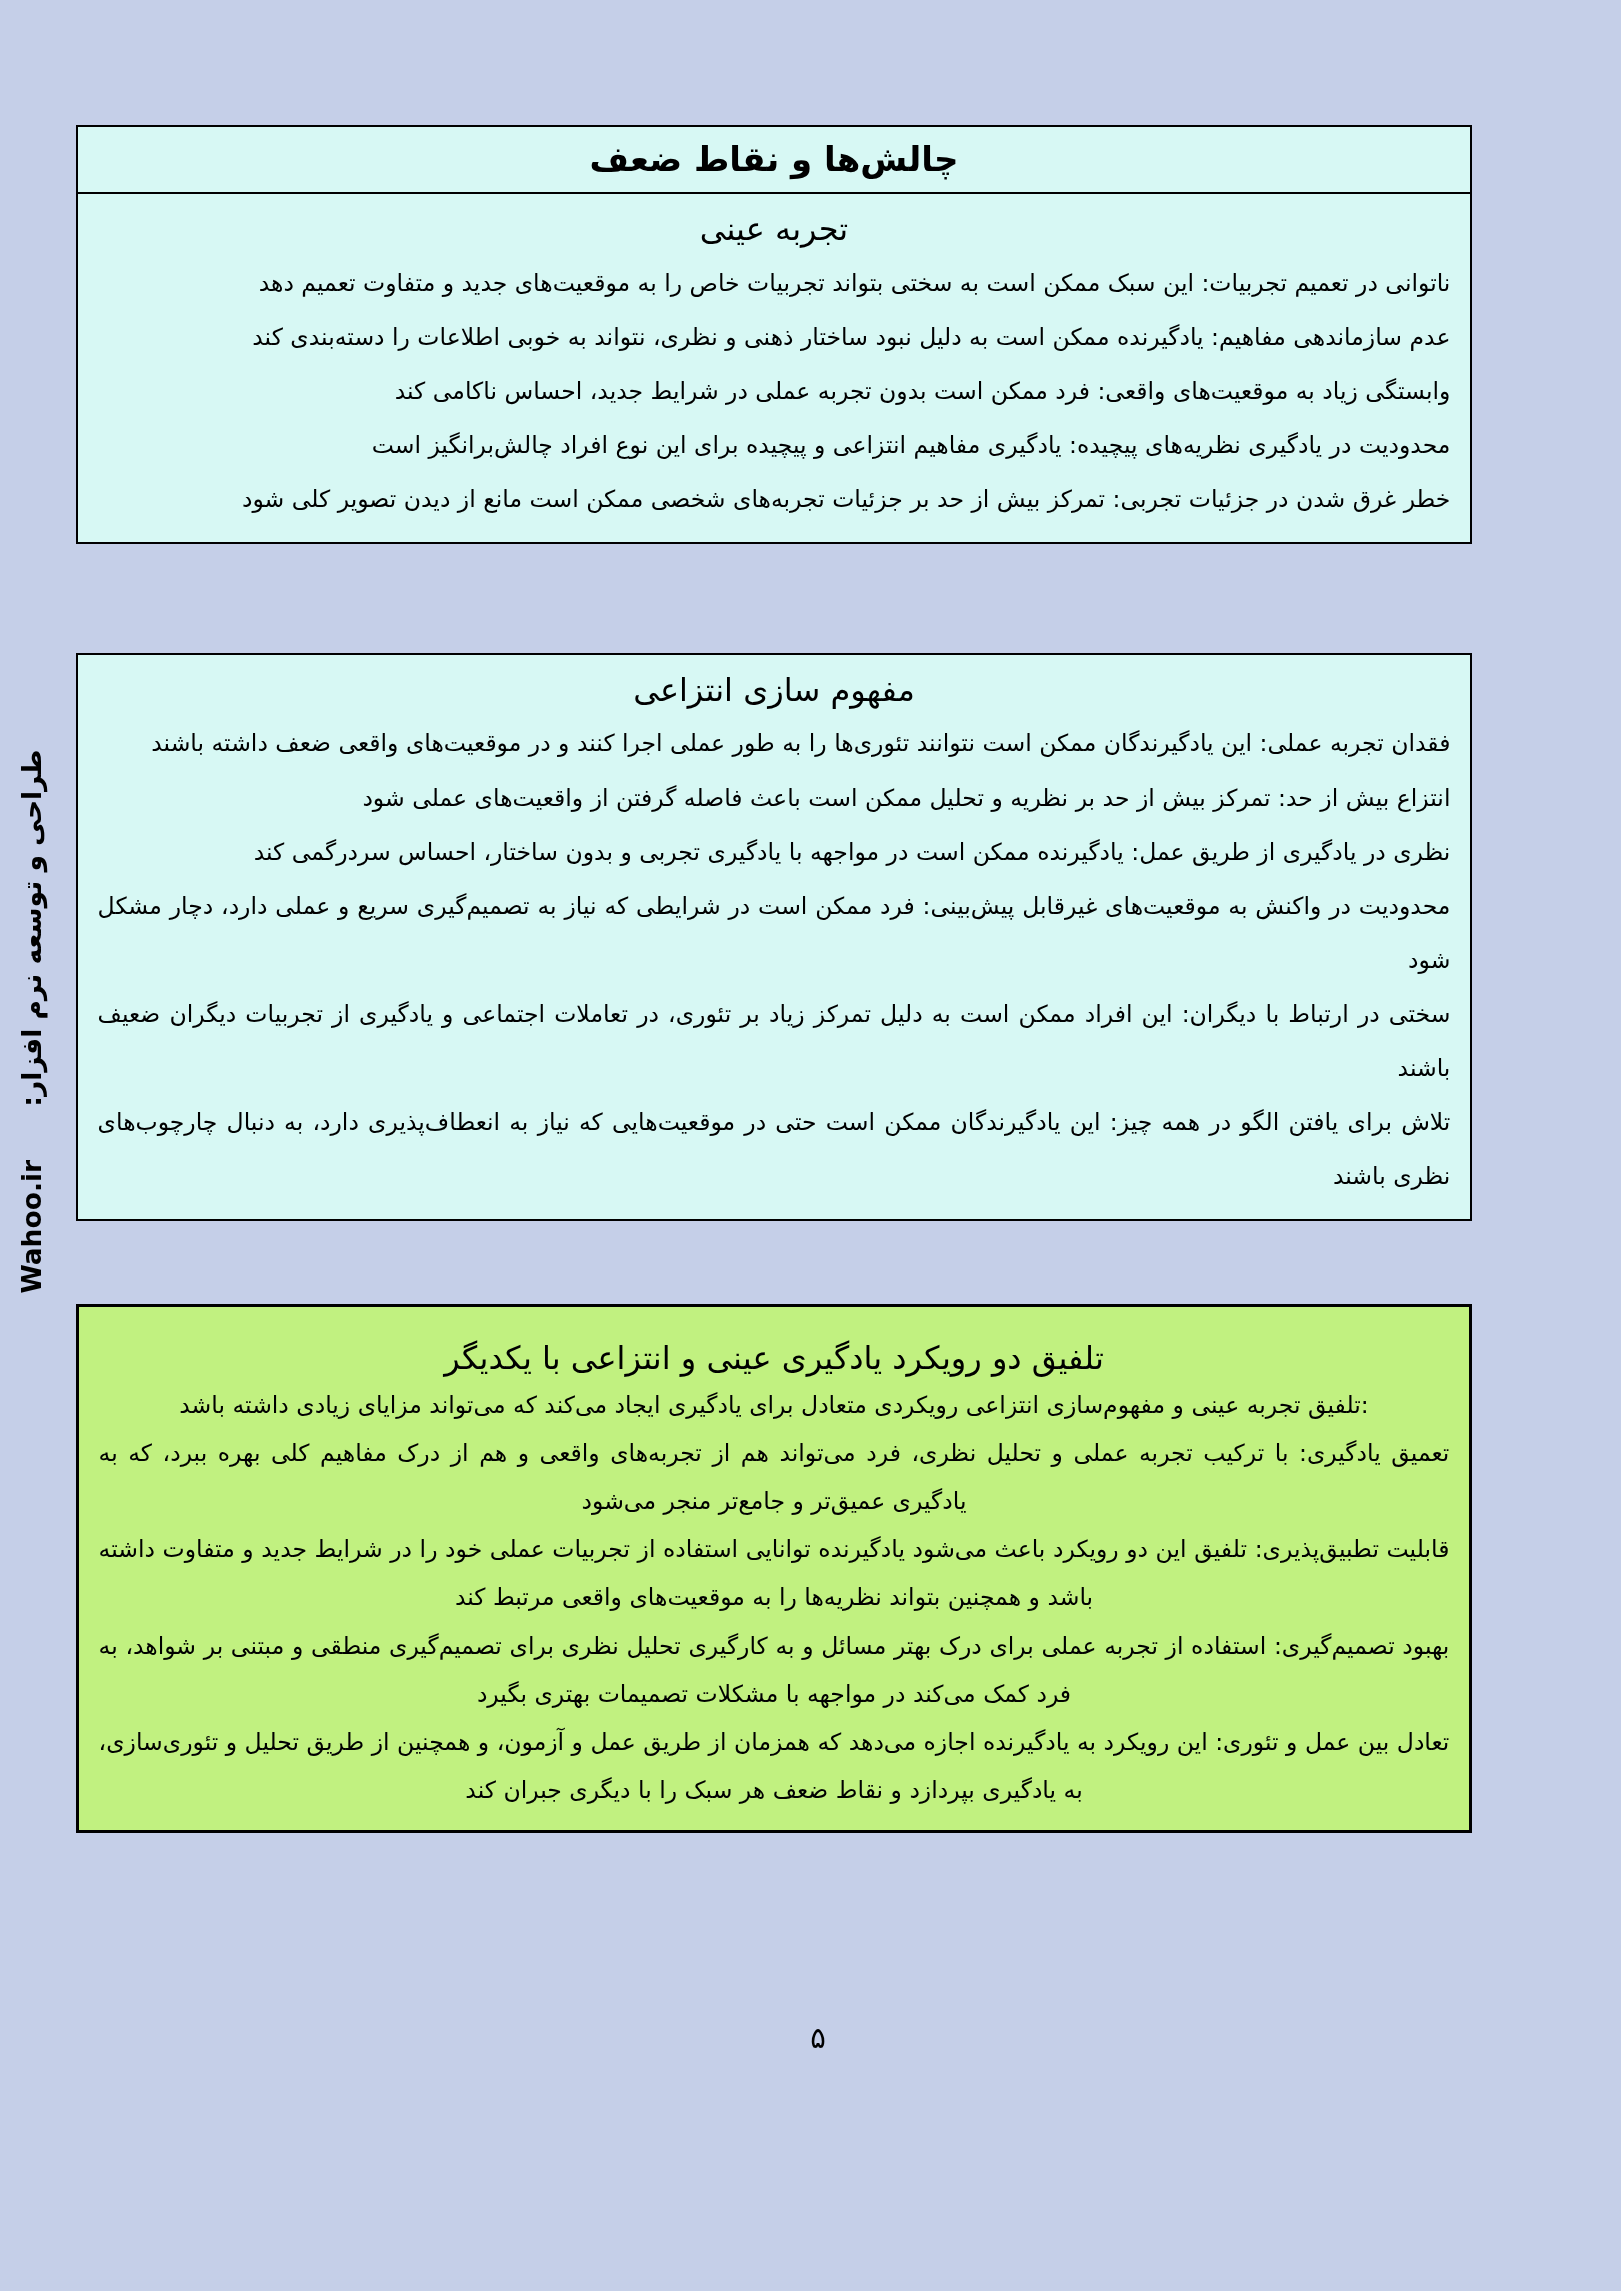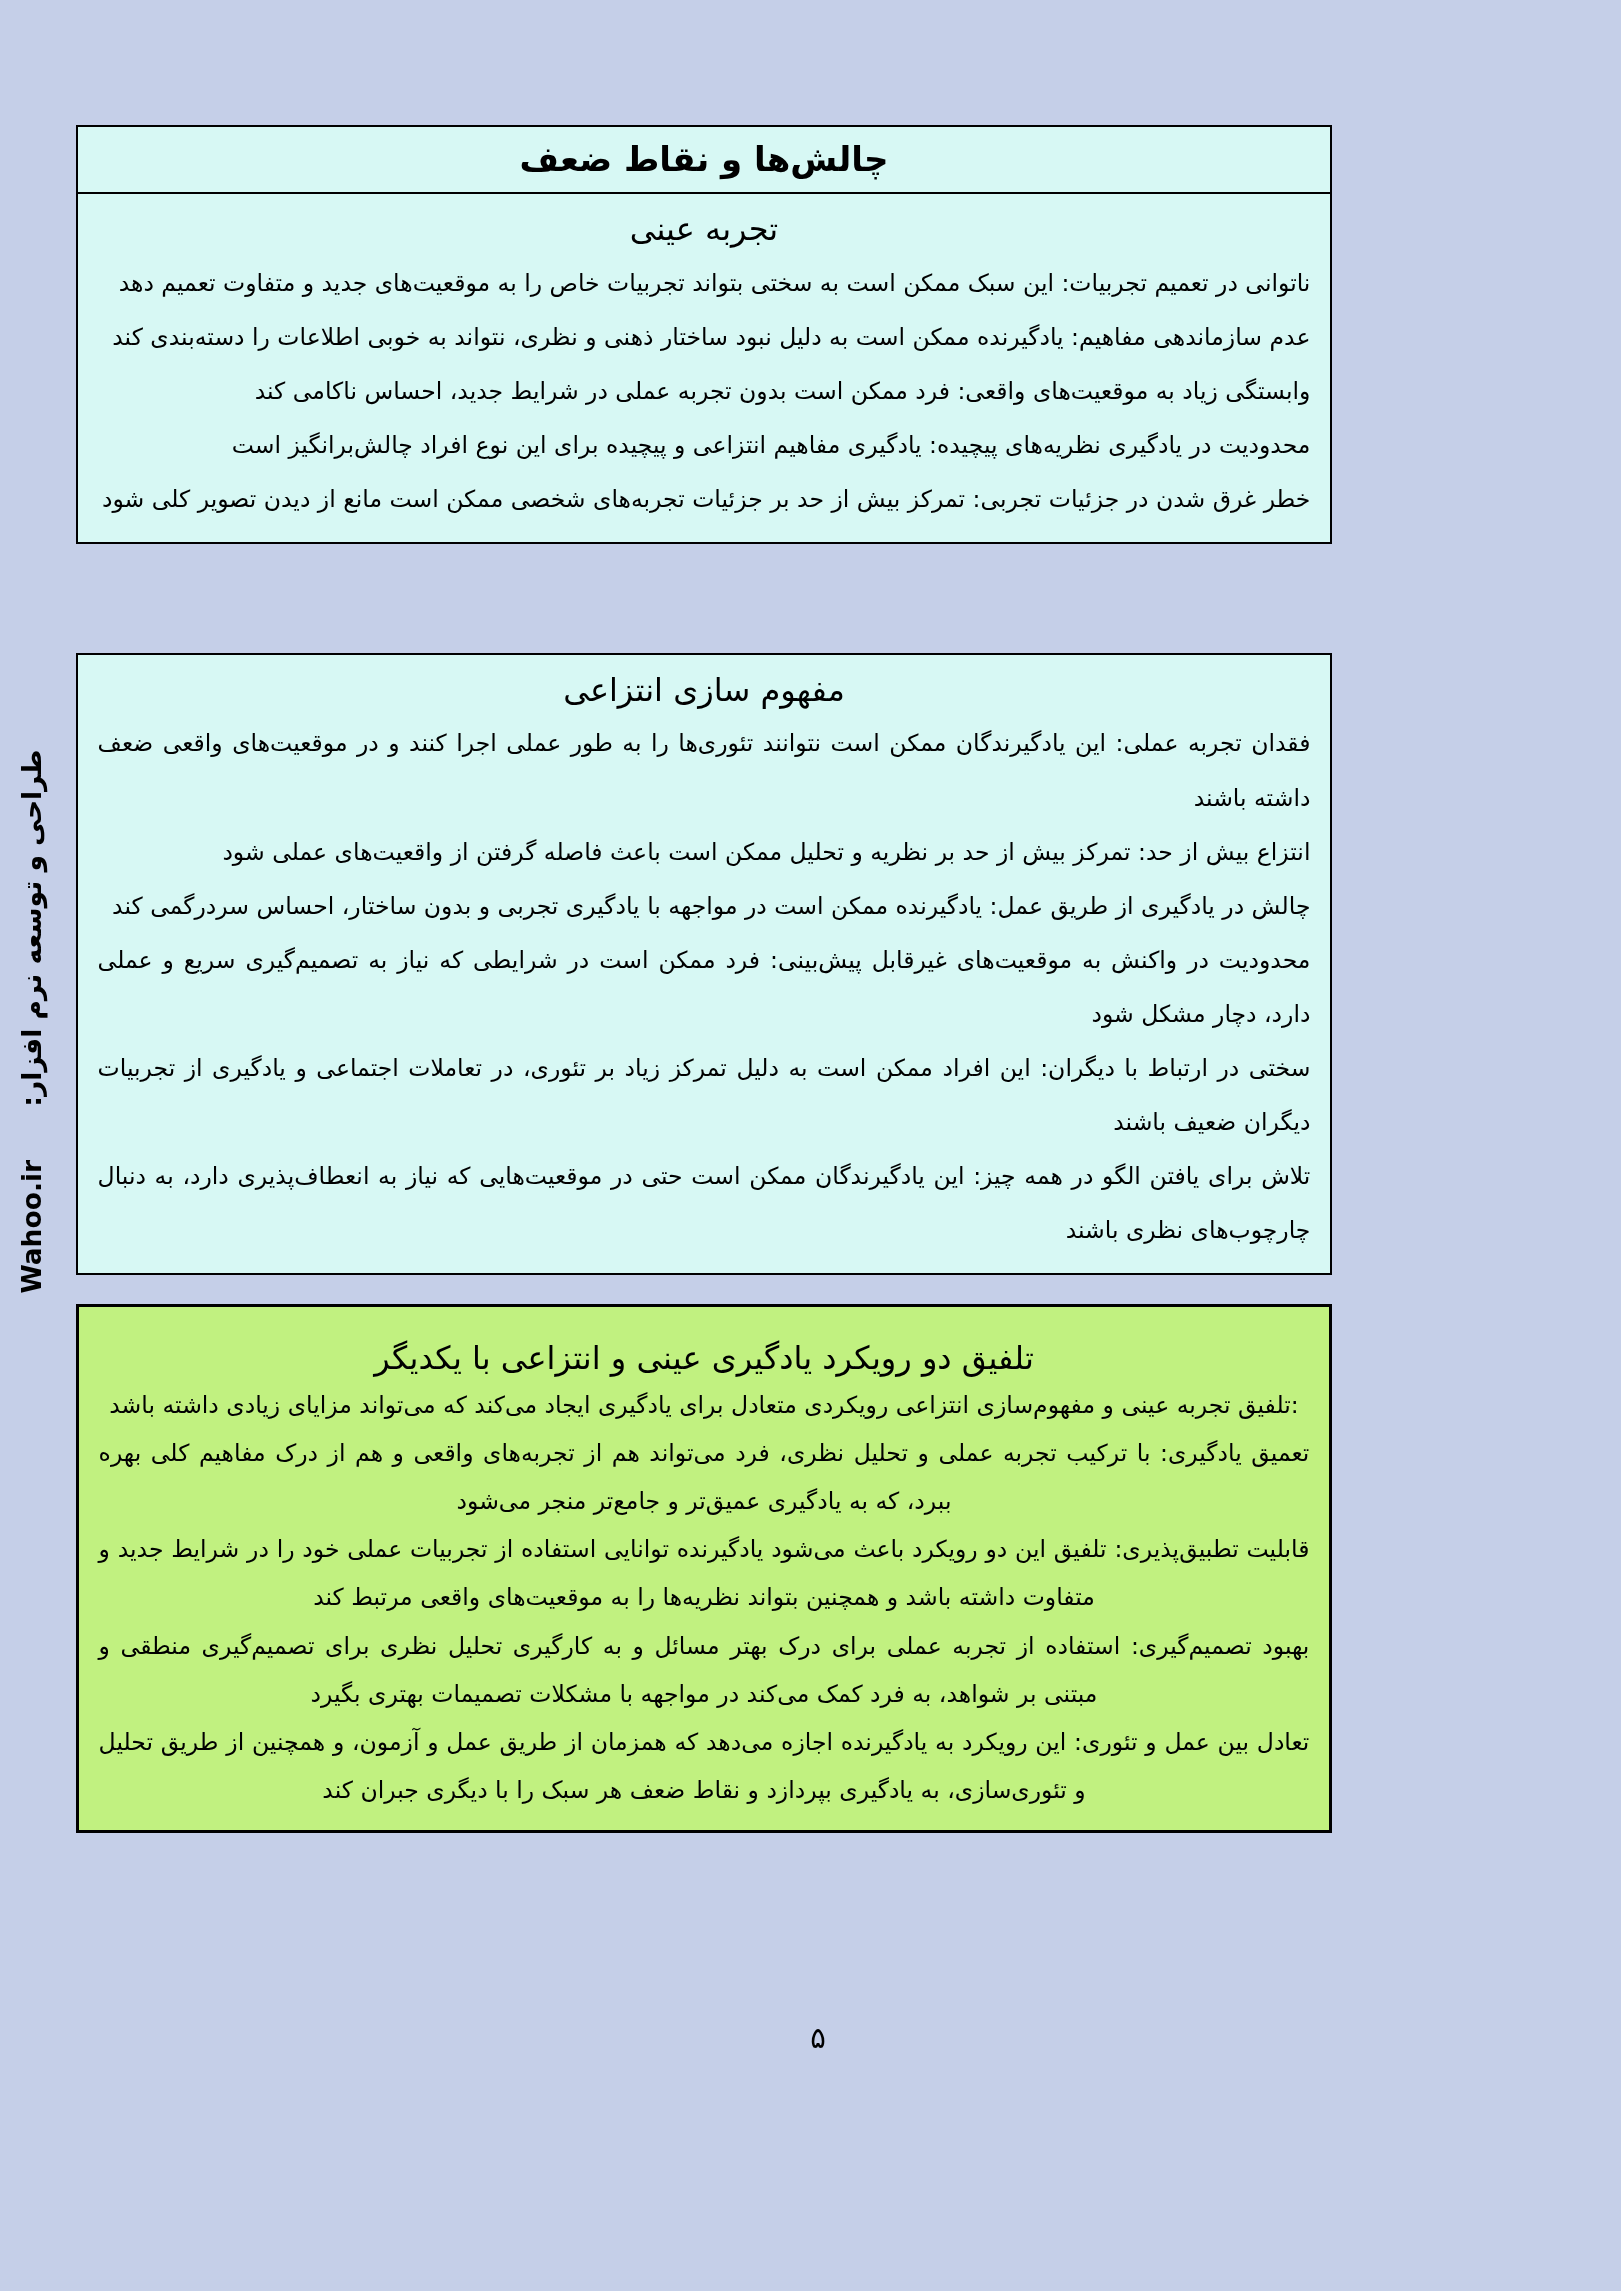--- a/index.html
+++ b/index.html
@@ -9,21 +9,21 @@
     height: 2292px;
     background: #c5cfe8;
     font-family: "DejaVu Sans", sans-serif;
     direction: rtl;
     color: #000;
     overflow: hidden;
   }
   .box {
     position: absolute;
     left: 76px;
-    width: 1256px;
+    width: 1396px;
     box-sizing: border-box;
     background: #d7f8f4;
     border: 2.9px solid #000;
   }
   .box1 { top: 125px; }
   .box2 { top: 653px; }
   .box3 { top: 1304px; background: #c1f180; border-width: 3.9px; }
 
   .box-header {
     border-bottom: 2.9px solid #000;
@@ -94,21 +94,21 @@
       <p>محدودیت در یادگیری نظریه‌های پیچیده: یادگیری مفاهیم انتزاعی و پیچیده برای این نوع افراد چالش‌برانگیز است</p>
       <p>خطر غرق شدن در جزئیات تجربی: تمرکز بیش از حد بر جزئیات تجربه‌های شخصی ممکن است مانع از دیدن تصویر کلی شود</p>
     </div>
   </section>
 
   <section class="box box2">
     <div class="box-body">
       <h2 class="box-subtitle">مفهوم سازی انتزاعی</h2>
       <p>فقدان تجربه عملی: این یادگیرندگان ممکن است نتوانند تئوری‌ها را به طور عملی اجرا کنند و در موقعیت‌های واقعی ضعف داشته باشند</p>
       <p>انتزاع بیش از حد: تمرکز بیش از حد بر نظریه و تحلیل ممکن است باعث فاصله گرفتن از واقعیت‌های عملی شود</p>
-      <p>چالش در یادگیری از طریق عمل: یادگیرنده ممکن است در مواجهه با یادگیری تجربی و بدون ساختار، احساس سردرگمی کند</p>
+      <p>نظری در یادگیری از طریق عمل: یادگیرنده ممکن است در مواجهه با یادگیری تجربی و بدون ساختار، احساس سردرگمی کند</p>
       <p>محدودیت در واکنش به موقعیت‌های غیرقابل پیش‌بینی: فرد ممکن است در شرایطی که نیاز به تصمیم‌گیری سریع و عملی دارد، دچار مشکل شود</p>
       <p>سختی در ارتباط با دیگران: این افراد ممکن است به دلیل تمرکز زیاد بر تئوری، در تعاملات اجتماعی و یادگیری از تجربیات دیگران ضعیف باشند</p>
       <p>تلاش برای یافتن الگو در همه چیز: این یادگیرندگان ممکن است حتی در موقعیت‌هایی که نیاز به انعطاف‌پذیری دارد، به دنبال چارچوب‌های نظری باشند</p>
     </div>
   </section>
 
   <section class="box box3">
     <div class="box-body">
       <h2 class="box-subtitle">تلفیق دو رویکرد یادگیری عینی و انتزاعی با یکدیگر</h2>
       <p>:تلفیق تجربه عینی و مفهوم‌سازی انتزاعی رویکردی متعادل برای یادگیری ایجاد می‌کند که می‌تواند مزایای زیادی داشته باشد</p>

